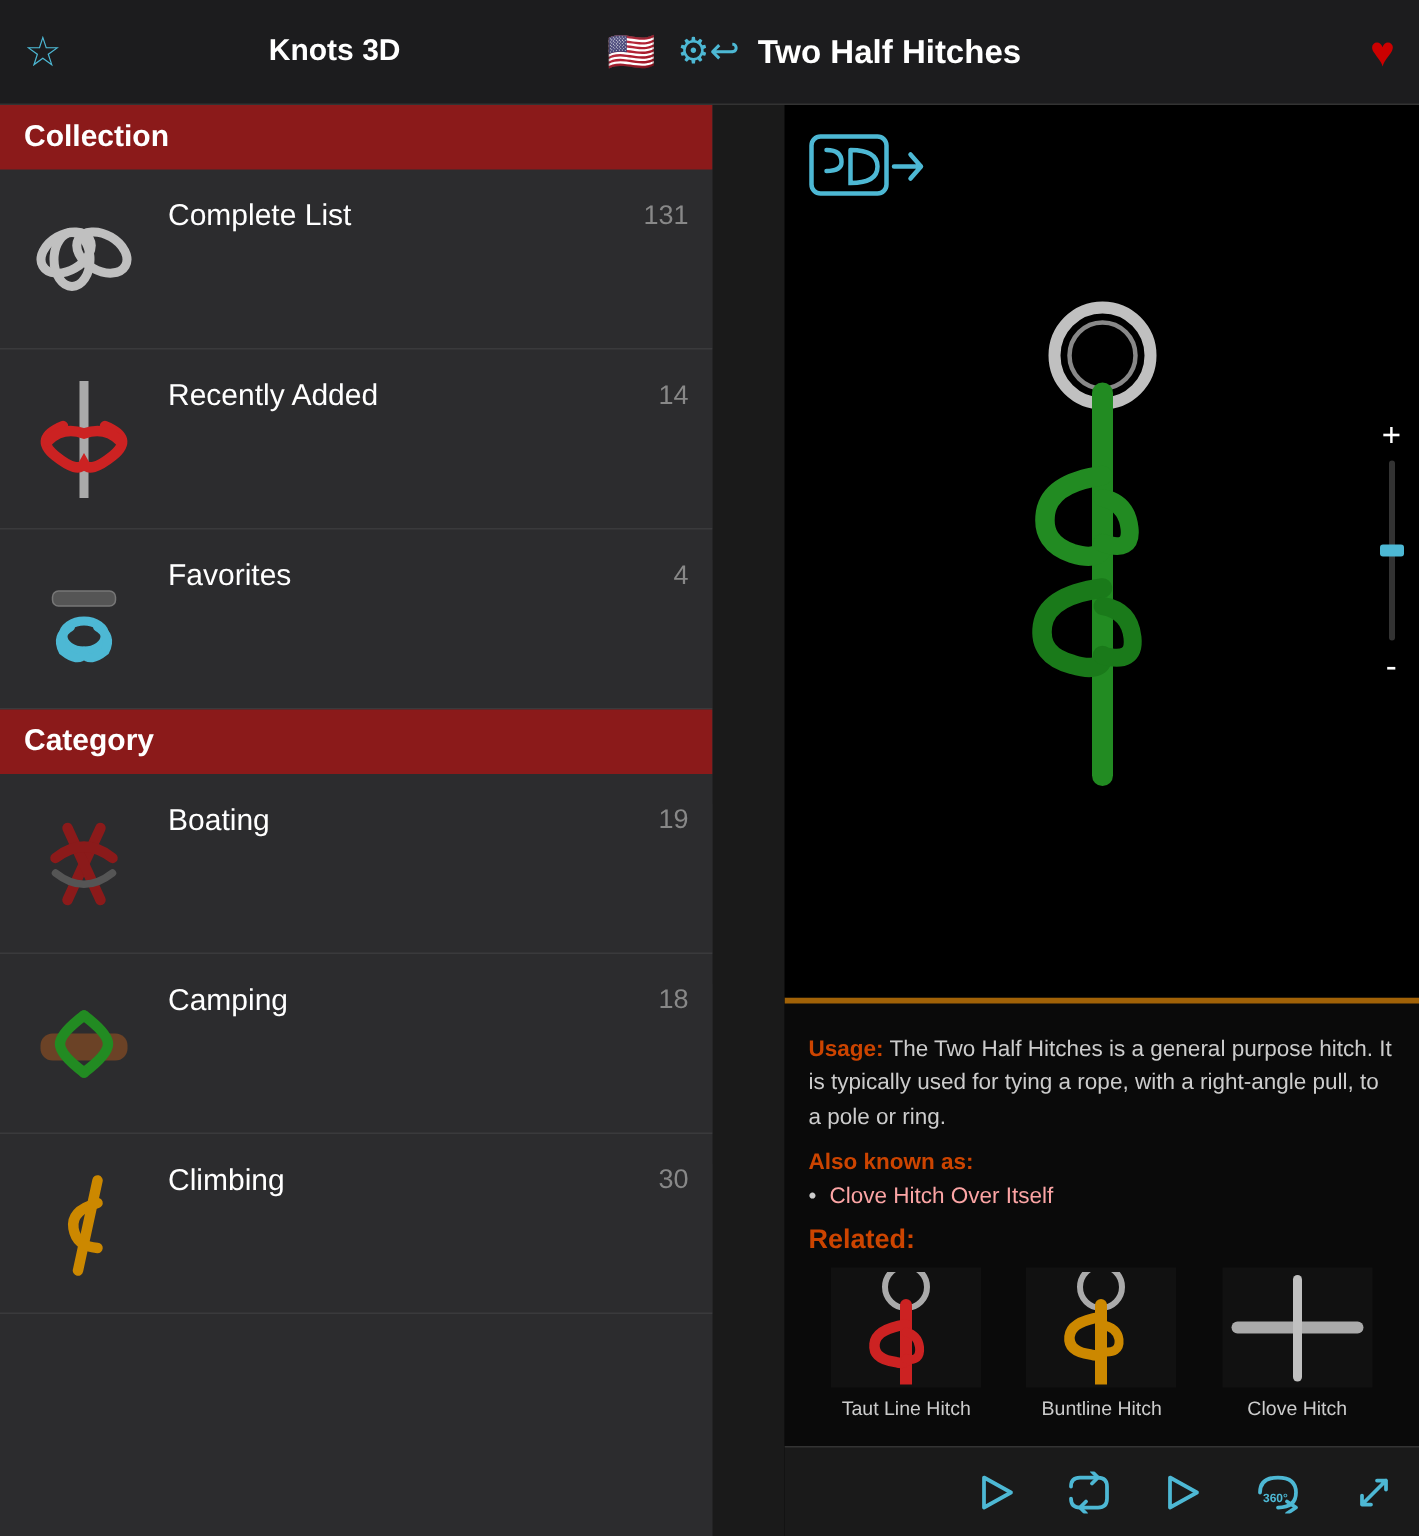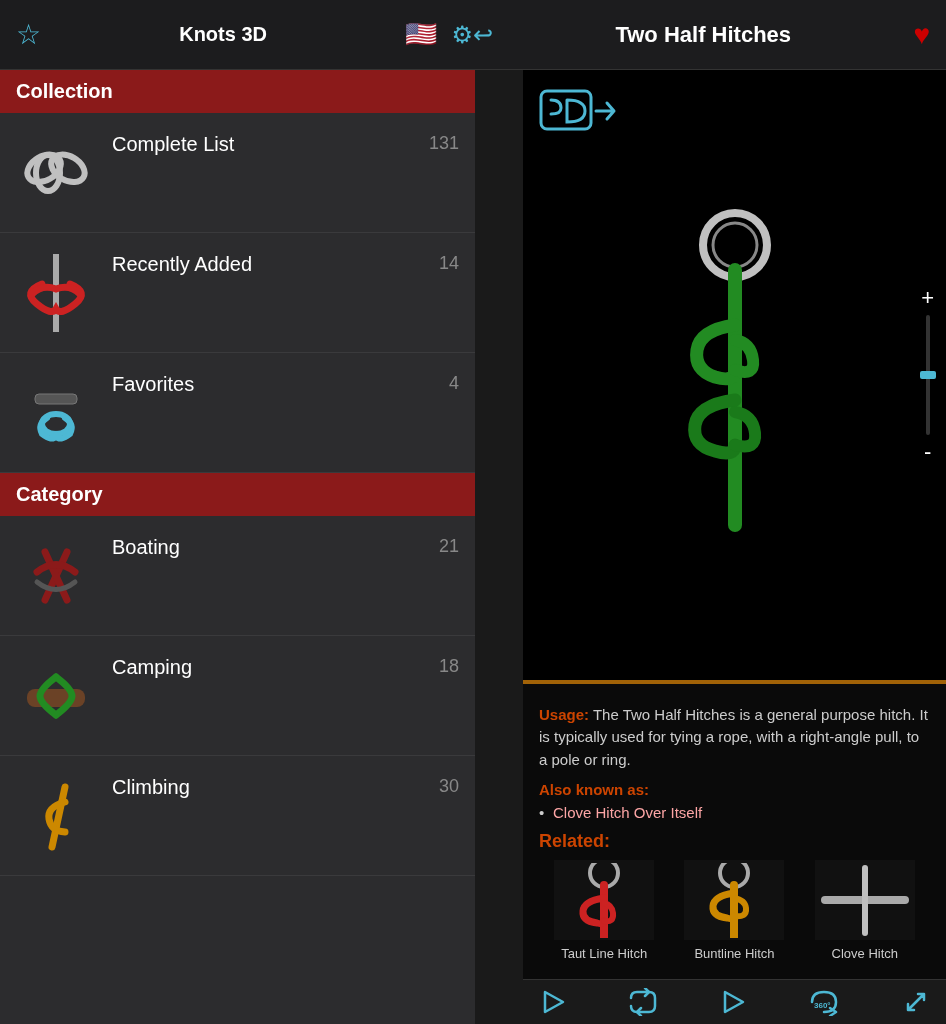--- a/index.html
+++ b/index.html
@@ -42,21 +42,21 @@
       align-items: center;
       gap: 12px;
       flex: 1;
       justify-content: flex-end;
     }
     .header-detail-title {
       font-size: 22px;
       font-weight: 600;
       color: #fff;
       flex: 1;
-      text-align: center;
+      text-align: left;
     }
 
     
     .icon-btn {
       cursor: pointer;
       display: flex;
       align-items: center;
       justify-content: center;
     }
     .star-icon { color: #4db8d4; font-size: 28px; }
@@ -261,24 +261,24 @@
     }
     .related-knot-name {
       font-size: 13px;
       color: #ccc;
       text-align: center;
     }
 
     
     .bottom-toolbar {
       background: #1a1a1a;
-      height: 45px;
-      display: flex;
-      align-items: center;
-      justify-content: space-between;
+      height: 60px;
+      display: flex;
+      align-items: center;
+      justify-content: flex-end;
       border-top: 1px solid #333;
       flex-shrink: 0;
     }
     .toolbar-btn {
       color: #4db8d4;
       font-size: 24px;
       cursor: pointer;
       display: flex;
       align-items: center;
       justify-content: center;
@@ -358,21 +358,21 @@
       <div class="item-thumb">
         <svg width="78" height="78" viewBox="0 0 78 78">
 
           <path d="M50,15 L28,63" stroke="#8b1a1a" stroke-width="7" stroke-linecap="round"></path>
           <path d="M28,15 L50,63" stroke="#8b1a1a" stroke-width="7" stroke-linecap="round"></path>
           <path d="M20,35 Q39,20 58,35" fill="none" stroke="#8b1a1a" stroke-width="7" stroke-linecap="round"></path>
           <path d="M20,45 Q39,60 58,45" fill="none" stroke="#555" stroke-width="5" stroke-linecap="round"></path>
         </svg>
       </div>
       <span class="item-label">Boating</span>
-      <span class="item-count">21</span>
+      <span class="item-count">19</span>
     </div>
 
     <div class="list-item">
       <div class="item-thumb">
         <svg width="78" height="78" viewBox="0 0 78 78">
 
           <rect x="10" y="32" width="58" height="18" rx="8" fill="#6b4226"></rect>
           <path d="M39,20 Q55,32 55,39 Q55,46 39,58" fill="none" stroke="#228b22" stroke-width="7" stroke-linecap="round"></path>
           <path d="M39,20 Q23,32 23,39 Q23,46 39,58" fill="none" stroke="#228b22" stroke-width="7" stroke-linecap="round"></path>
         </svg>

